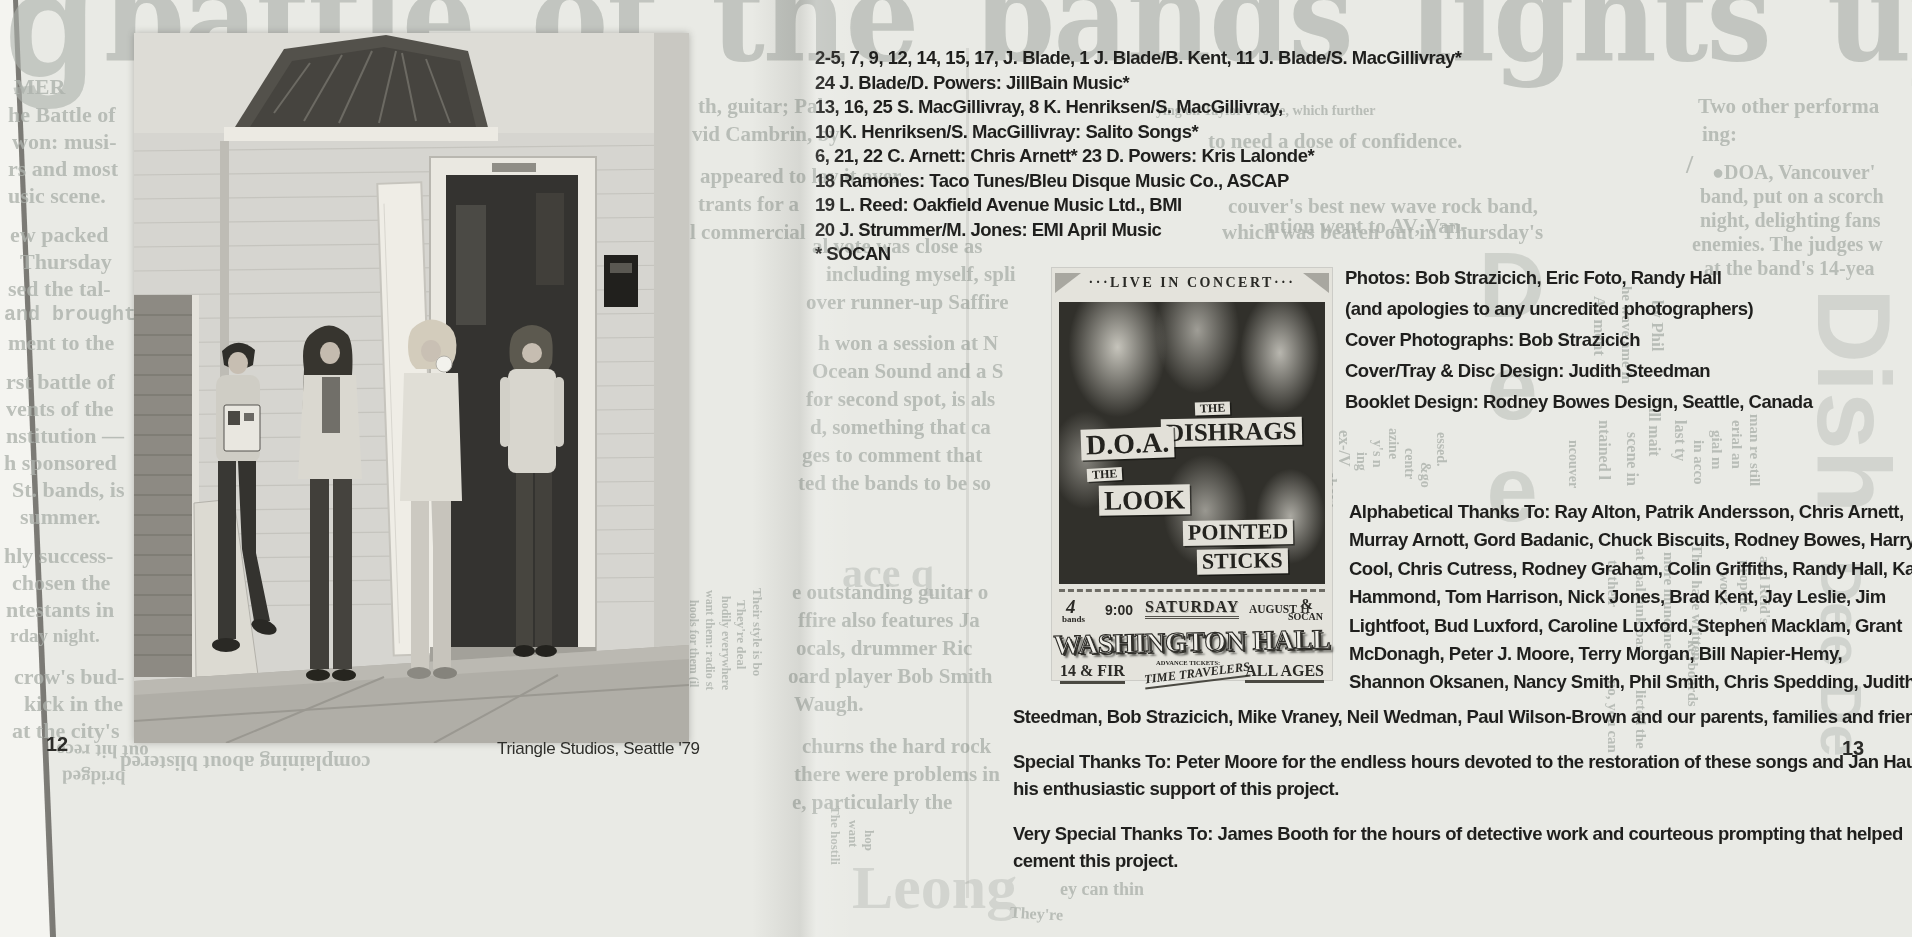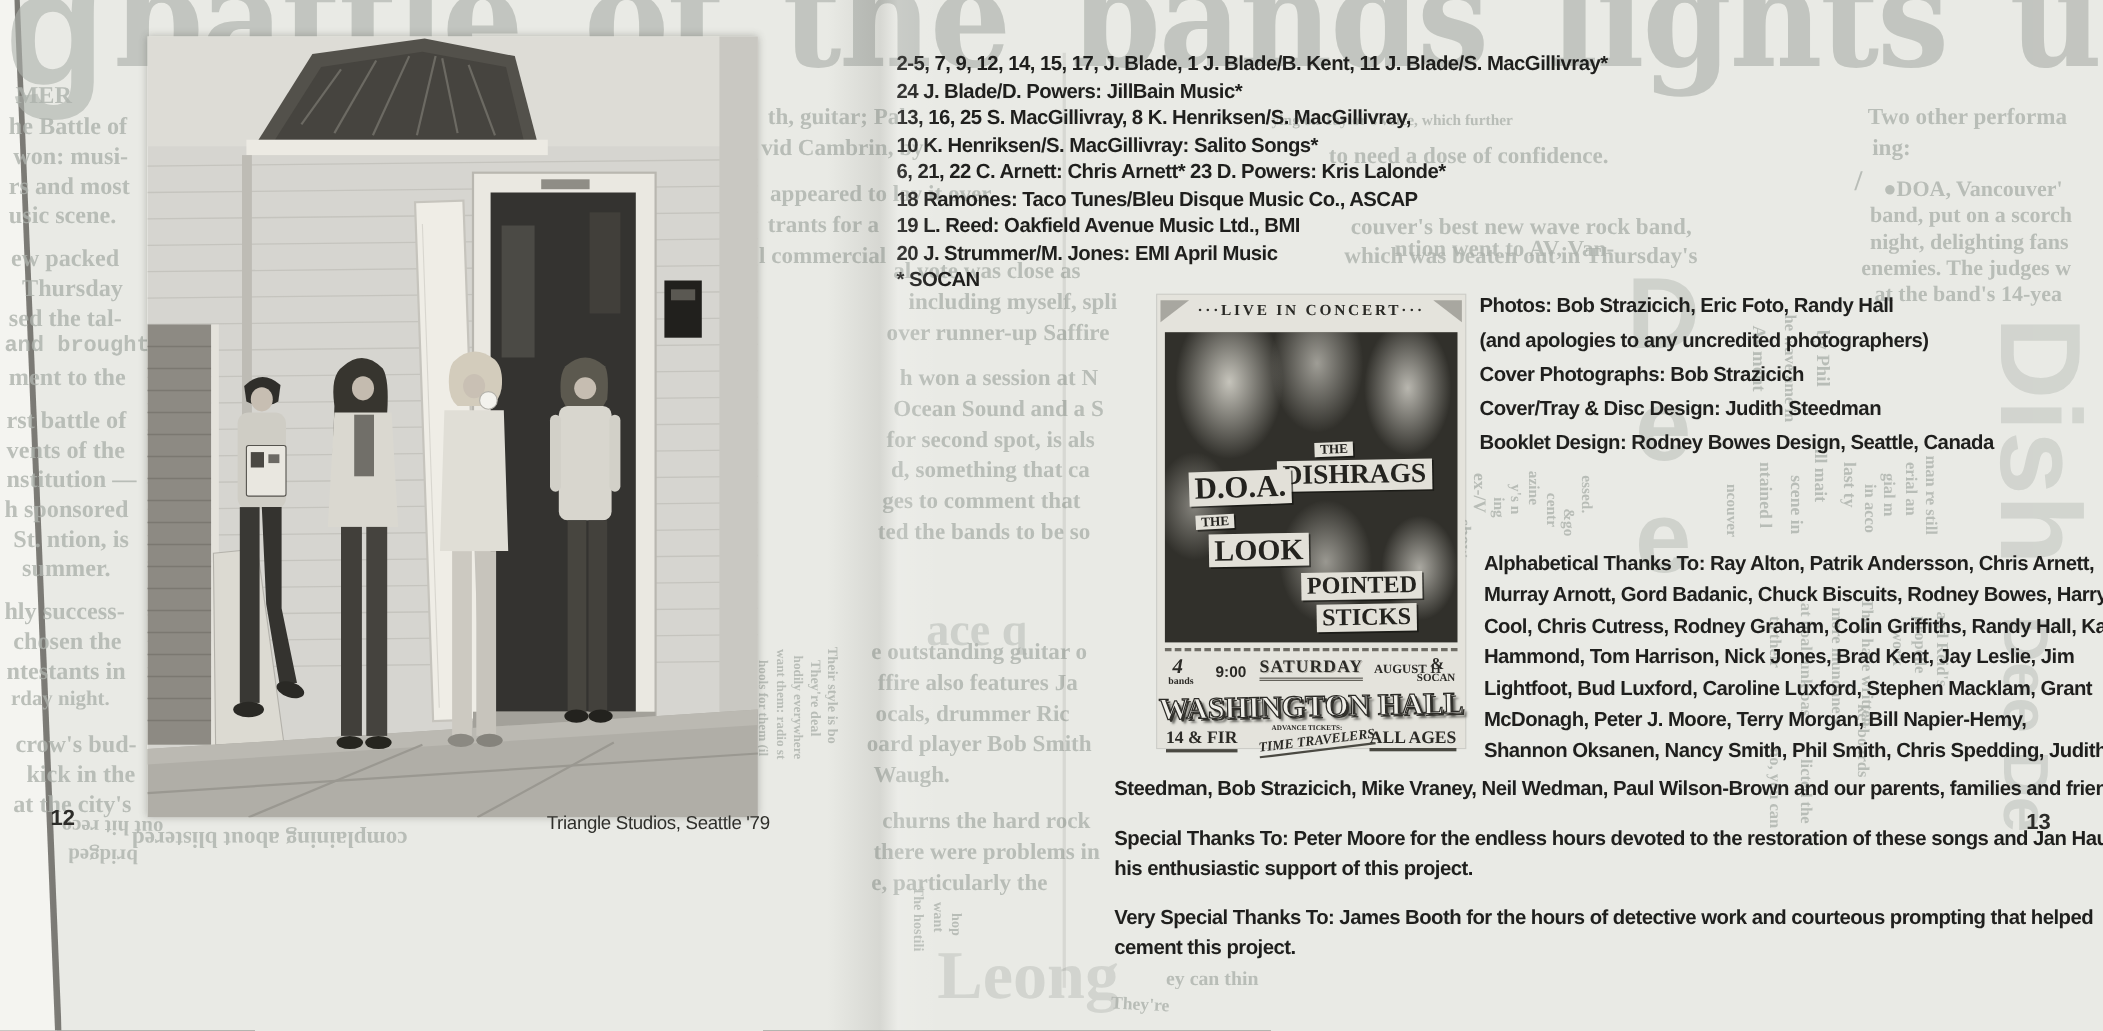--- a/index.html
+++ b/index.html
@@ -92,21 +92,21 @@
       <span class="ghost" style="left: 8px; top: 185px; font-size: 22px;">usic scene.</span>
       <span class="ghost" style="left: 10px; top: 224px; font-size: 22px;">ew packed</span>
       <span class="ghost" style="left: 20px; top: 251px; font-size: 22px;">Thursday</span>
       <span class="ghost" style="left: 8px; top: 278px; font-size: 22px;">sed the tal-</span>
       <span class="ghost" style="left: 4px; top: 305px; font-size: 20px; font-family: Liberation Mono, monospace;">and brought</span>
       <span class="ghost" style="left: 8px; top: 332px; font-size: 22px;">ment to the</span>
       <span class="ghost" style="left: 6px; top: 371px; font-size: 22px;">rst battle of</span>
       <span class="ghost" style="left: 6px; top: 398px; font-size: 22px;">vents of the</span>
       <span class="ghost" style="left: 6px; top: 425px; font-size: 22px;">nstitution —</span>
       <span class="ghost" style="left: 4px; top: 452px; font-size: 22px;">h sponsored</span>
-      <span class="ghost" style="left: 12px; top: 479px; font-size: 22px;">St. ntion, is</span>
+      <span class="ghost" style="left: 12px; top: 479px; font-size: 22px;">St. bands, is</span>
       <span class="ghost" style="left: 20px; top: 506px; font-size: 22px;">summer.</span>
       <span class="ghost" style="left: 4px; top: 545px; font-size: 22px;">hly success-</span>
       <span class="ghost" style="left: 12px; top: 572px; font-size: 22px;">chosen the</span>
       <span class="ghost" style="left: 6px; top: 599px; font-size: 22px;">ntestants in</span>
       <span class="ghost" style="left: 10px; top: 626px; font-size: 19px;">rday night.</span>
       <span class="ghost" style="left: 14px; top: 666px; font-size: 22px;">crow's bud-</span>
       <span class="ghost" style="left: 24px; top: 693px; font-size: 22px;">kick in the</span>
       <span class="ghost" style="left: 12px; top: 720px; font-size: 22px;">at the city's</span>
       <span class="ghost" style="left: 56px; top: 742px; font-size: 19px; transform: rotate(181deg); transform-origin: center center;">out hit reco</span>
       <span class="ghost" style="left: 62px; top: 768px; font-size: 19px; transform: rotate(181deg); transform-origin: center center;">bridged</span>

